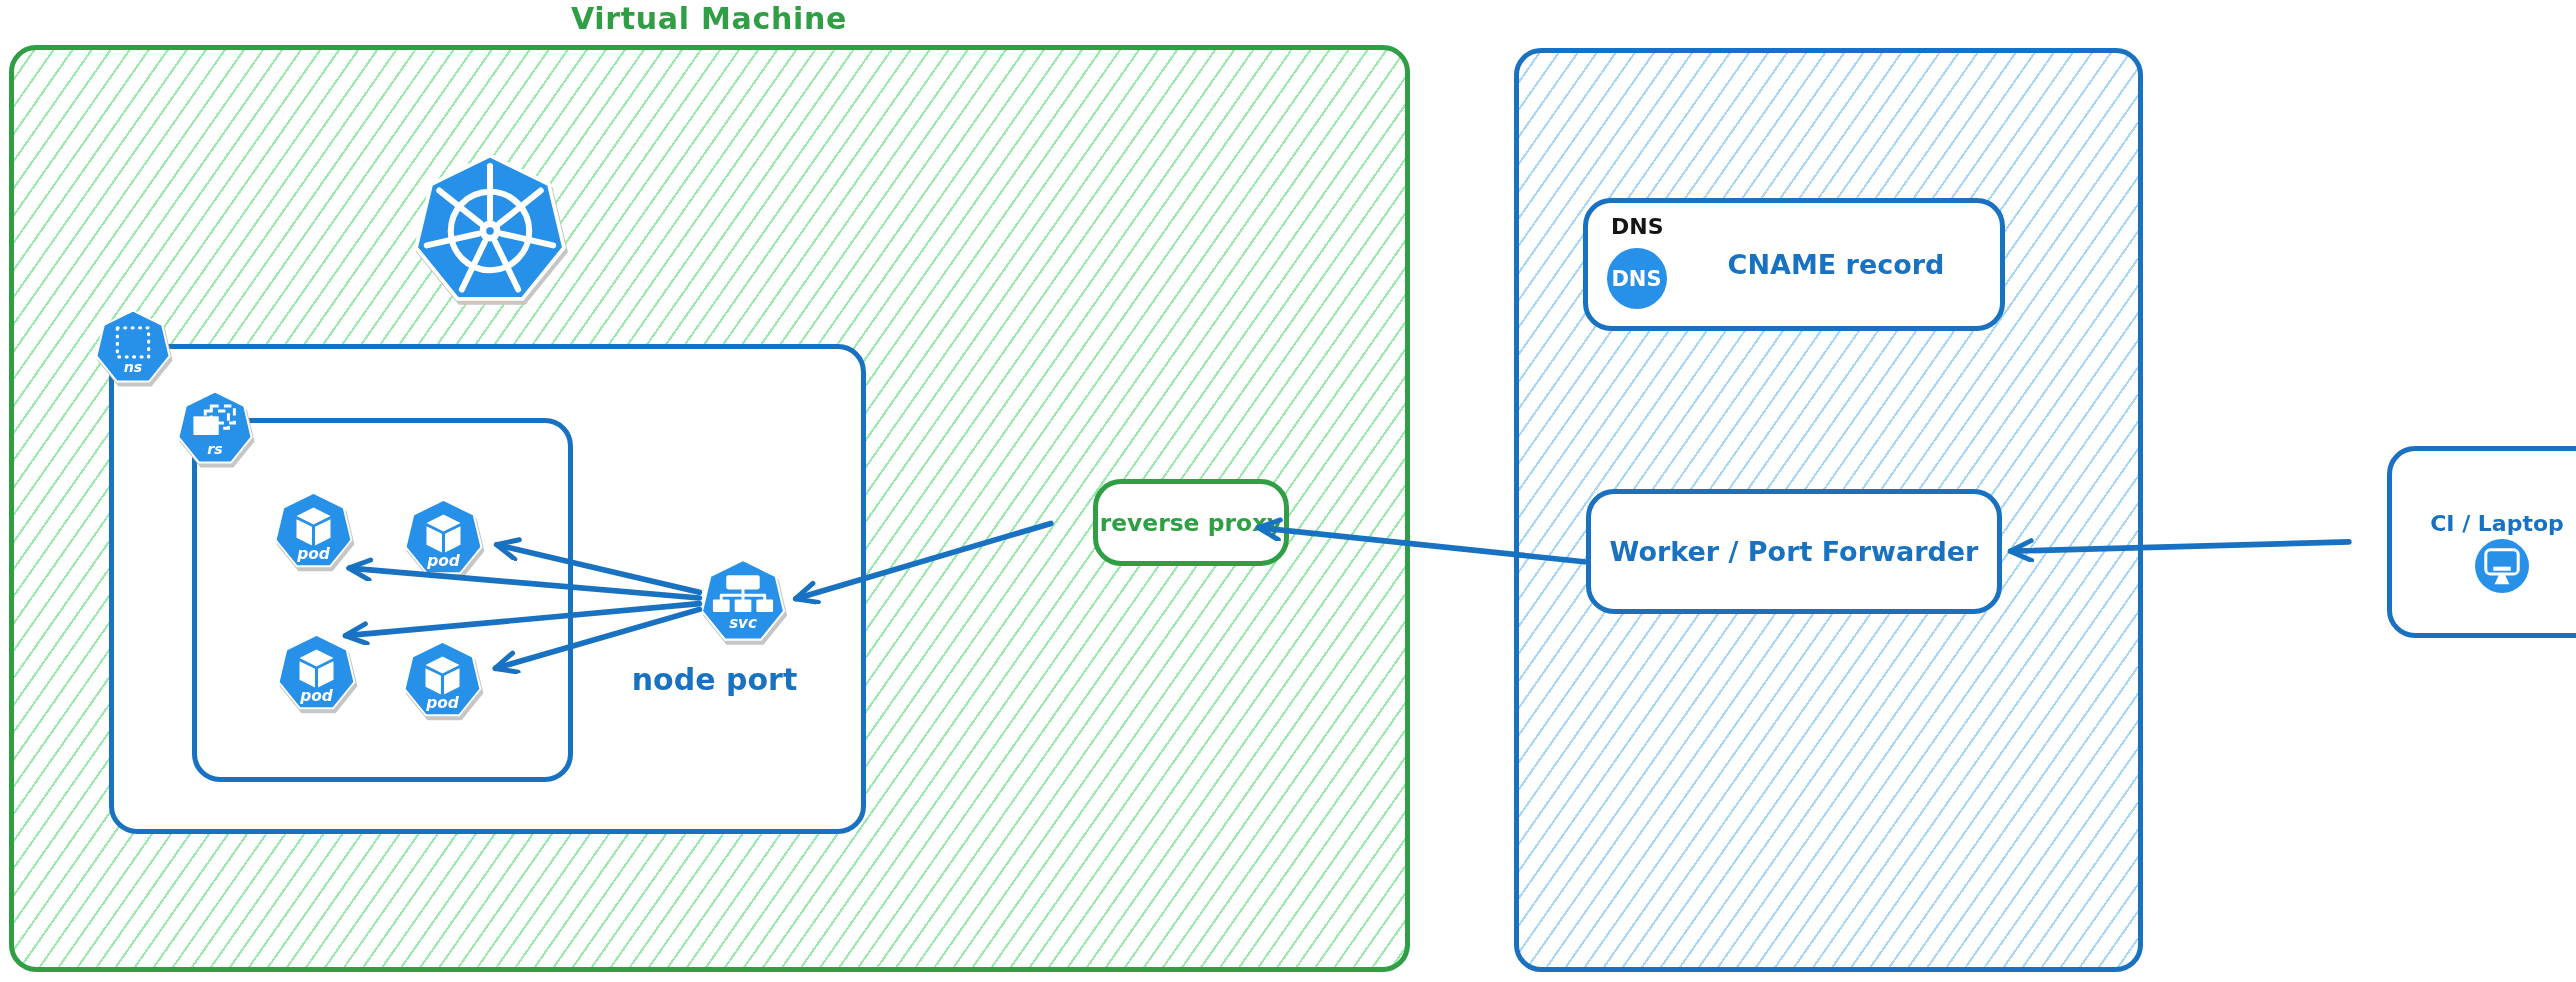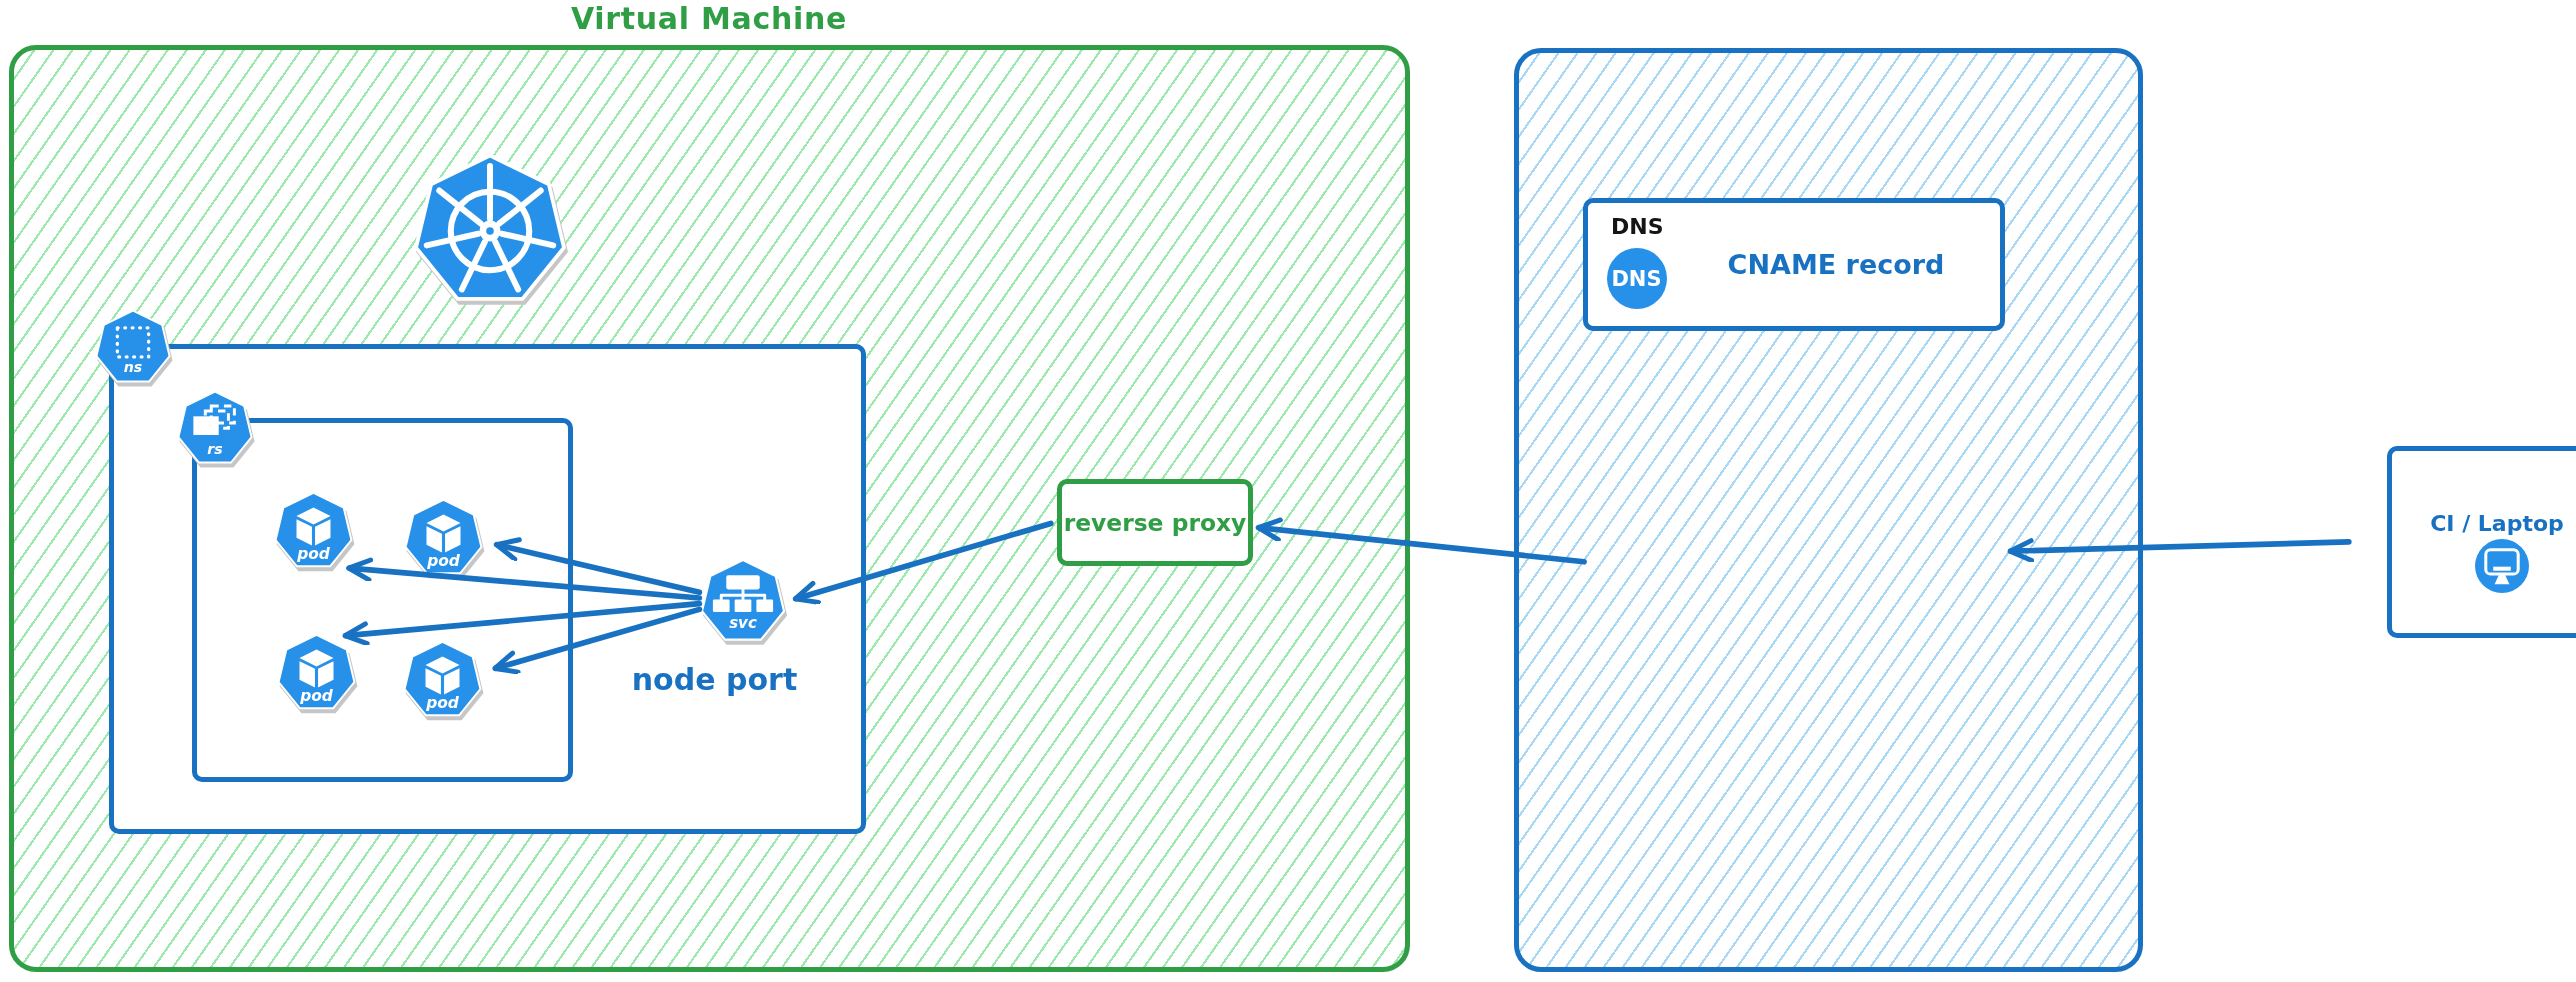--- a/index.html
+++ b/index.html
@@ -33,21 +33,21 @@
     background:repeating-linear-gradient(125deg, var(--blue-hatch) 0 2.1px, transparent 2.1px 15.6px);
   }
   .section-title{
     font-size:30px;font-weight:600;text-align:center;letter-spacing:0.7px;
     white-space:nowrap;
   }
   .section-title.green{color:var(--green-stroke);}
   .section-title.blue{color:var(--blue-stroke);}
   
   .node-box{
-    background:#fff;border-radius:10px;
+    background:#fff;border-radius:28px;
   }
   .node-box.blue{border:5.7px solid var(--blue-stroke);}
   .node-box.blue-thin{border:5px solid var(--blue-stroke);}
   .node-box.green{border:5px solid var(--green-stroke);}
   .node-label{
     display:flex;align-items:center;justify-content:center;
     width:100%;height:100%;white-space:nowrap;font-weight:600;
   }
   .node-label.blue{color:var(--blue-stroke);}
   .node-label.green{color:var(--green-stroke);}
@@ -82,32 +82,35 @@
 <div class="canvas">
 
   <div class="abs section green" style="left:8.5px;top:45px;width:1401px;height:927px;"></div>
   <div class="abs section blue" style="left:1514px;top:48px;width:629px;height:924px;"></div>
 
   <div class="abs section-title green" style="left:8.5px;top:1.4px;width:1401px;">Virtual Machine</div>
 
   <div class="abs node-box blue" style="left:109px;top:344px;width:757px;height:490px;"></div>
   <div class="abs node-box blue-thin" style="left:192px;top:418px;width:381px;height:364px;"></div>
 
-  <div class="abs node-box green" style="left:1057px;top:479px;width:196px;height:87px;">
+  <div class="abs node-box green" style="left:1093px;top:479px;width:196px;height:87px;">
     <div class="node-label green" style="font-size:23.4px;">reverse proxy</div>
   </div>
 
   <div class="abs node-box blue-thin" style="left:1583px;top:198px;width:422px;height:133px;">
     <div class="abs kind-label" style="left:23px;top:11.4px;">DNS</div>
     <div class="abs icon-circle" style="left:18.5px;top:45px;width:60px;height:61px;">
       <span class="dns-circle-text">DNS</span>
     </div>
     <div class="abs node-label blue" style="left:99px;top:0;width:298px;height:100%;font-size:27px;">CNAME record</div>
   </div>
 
+  <div class="abs node-box blue-thin" style="left:1586px;top:489px;width:416px;height:125px;">
+    <div class="node-label blue" style="font-size:27px;">Worker / Port Forwarder</div>
+  </div>
 
   <div class="abs node-box blue-thin" style="left:2350px;top:446px;width:220px;height:192px;margin-left:37px;">
     <div class="abs free-label blue" style="left:0;top:60px;width:100%;font-size:22px;">CI / Laptop</div>
     <div class="abs icon-circle" style="left:83px;top:88px;width:54px;height:54px;">
       <svg width="54" height="54" viewBox="-40 -40 80 80">
         <rect x="-24" y="-24" width="48" height="36" rx="7" fill="none" stroke="#fff" stroke-width="4.5"></rect>
         <rect x="-13" y="1" width="26" height="6" fill="#fff"></rect>
         <polygon points="-4,12 4,12 11,27 -11,27" fill="#fff"></polygon>
       </svg>
     </div>

